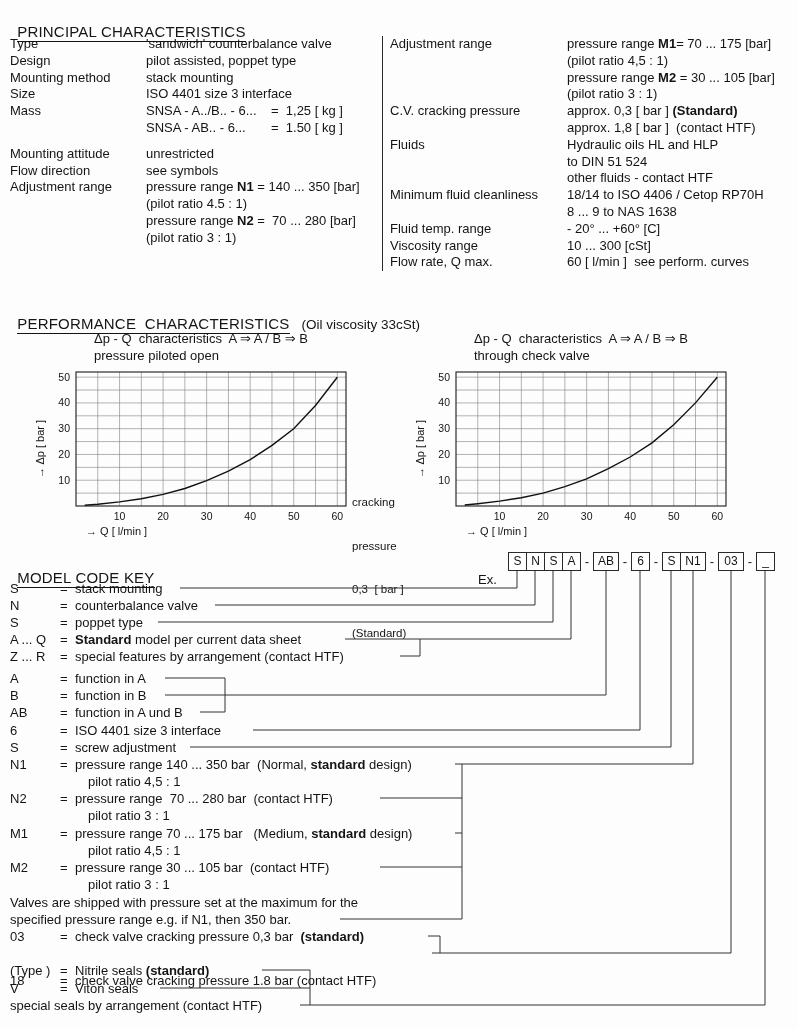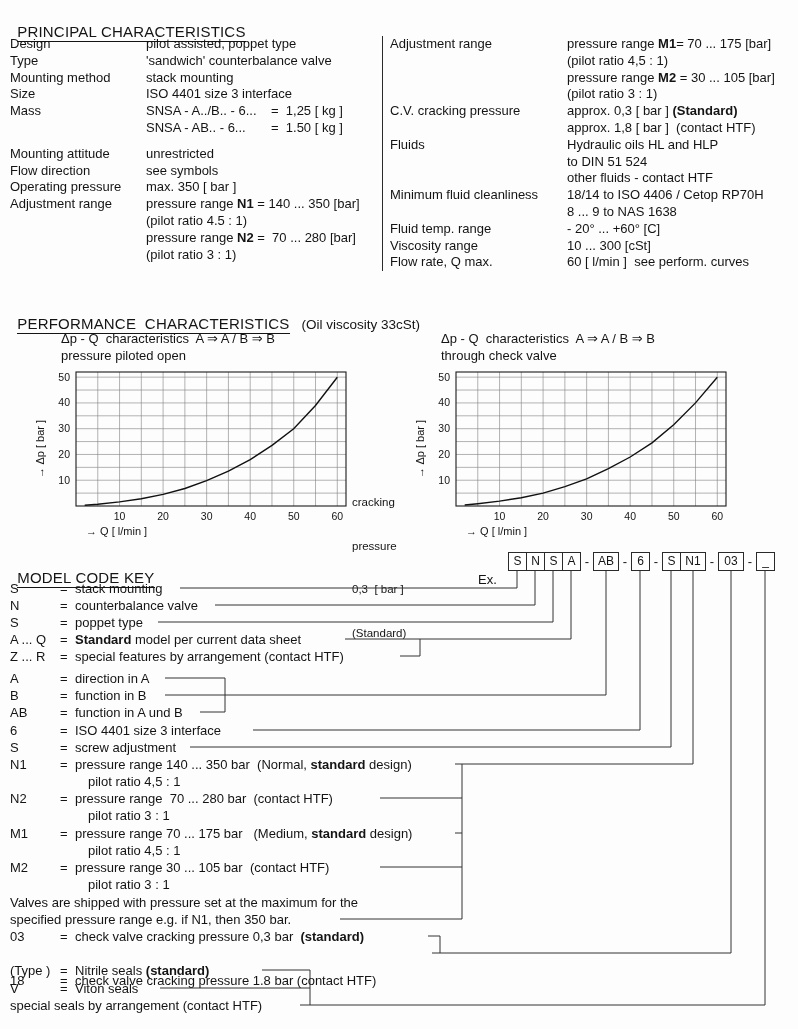--- a/index.html
+++ b/index.html
@@ -12,21 +12,21 @@
 .pc-colL{width:372px;flex:none}
 .pc-divider{width:1px;background:#2a2a2a;flex:none;margin-right:7px}
 .pc-colR{flex:1}
 .pc-row{display:flex}
 .pc-label,.pc-line{line-height:16.8px;white-space:pre}
 .pc-colL .pc-label{width:136px;flex:none}
 .pc-colR .pc-label{width:177px;flex:none}
 .pc-val{flex:1}
 .pc-gap{height:9px}
 .chart-block{position:absolute;top:331px;width:330px}
-.chart-title{margin-left:31px;line-height:16.5px;white-space:pre;font-size:13px}
+.chart-title{margin-left:64px;line-height:16.5px;white-space:pre;font-size:13px}
 .chart-block svg{display:block;margin-top:2px}
 svg text{font-family:"Liberation Sans","DejaVu Sans",sans-serif;fill:#141414}
 .crack-note{position:absolute;left:352px;top:466px;font-size:11.5px;line-height:14.5px;white-space:pre}
 .connectors{position:absolute;left:0;top:0;pointer-events:none}
 .ex-label{position:absolute;left:478px;top:572px}
 .ex-boxes{position:absolute;left:508px;top:552px;display:flex}
 .ex-box{width:19px;height:19px;border:1px solid #2a2a2a;flex:none;text-align:center;line-height:17px;font-size:12px;background:#fff}
 .ex-box.w{width:26px}
 .ex-box.j{margin-left:-1px}
 .ex-dash{width:12px;flex:none;text-align:center;line-height:19px}
@@ -38,29 +38,29 @@
 </head>
 <body>
 
 <div class="sec-head" style="top:8px">
   <span class="sec-title">PRINCIPAL CHARACTERISTICS</span>
 </div>
 
 <div class="pc-table">
   <div class="pc-colL">
     <div class="pc-row">
+        <div class="pc-label">Type</div>
+        <div class="pc-val">
+          <div class="pc-line"><span>'sandwich' counterbalance valve</span></div>
+        </div>
+      </div>
+    <div class="pc-row">
         <div class="pc-label">Design</div>
         <div class="pc-val">
           <div class="pc-line"><span>pilot assisted, poppet type</span></div>
-        </div>
-      </div>
-    <div class="pc-row">
-        <div class="pc-label">Type</div>
-        <div class="pc-val">
-          <div class="pc-line"><span>'sandwich' counterbalance valve</span></div>
         </div>
       </div>
     <div class="pc-row">
         <div class="pc-label">Mounting method</div>
         <div class="pc-val">
           <div class="pc-line"><span>stack mounting</span></div>
         </div>
       </div>
     <div class="pc-row">
         <div class="pc-label">Size</div>
@@ -79,26 +79,20 @@
     <div class="pc-row">
         <div class="pc-label">Mounting attitude</div>
         <div class="pc-val">
           <div class="pc-line"><span>unrestricted</span></div>
         </div>
       </div>
     <div class="pc-row">
         <div class="pc-label">Flow direction</div>
         <div class="pc-val">
           <div class="pc-line"><span>see symbols</span></div>
-        </div>
-      </div>
-    <div class="pc-row">
-        <div class="pc-label">Operating pressure</div>
-        <div class="pc-val">
-          <div class="pc-line"><span>max. 350 [ bar ]</span></div>
         </div>
       </div>
     <div class="pc-row">
         <div class="pc-label">Adjustment range</div>
         <div class="pc-val">
       <div class="pc-line"><span>pressure range </span><span style="font-weight: bold;">N1</span><span> = 140 ... 350 [bar]</span></div>
       <div class="pc-line"><span>(pilot ratio 4.5 : 1)</span></div>
       <div class="pc-line"><span>pressure range </span><span style="font-weight: bold;">N2</span><span> =  70 ... 280 [bar]</span></div>
       <div class="pc-line"><span>(pilot ratio 3 : 1)</span></div>
     </div>
@@ -298,21 +292,21 @@
     M432,953 H731 V571
     M262,970 H310 M160,988 H310 M300,1005 H310 M310,970 V1005
     M310,1005 H765 V571"></path>
 </svg>
 
 <div class="mc-row" style="top:580px"><span class="mc-code">S</span><span class="mc-eq">=</span><span class="mc-text"><span>stack mounting</span></span></div>
 <div class="mc-row" style="top:597px"><span class="mc-code">N</span><span class="mc-eq">=</span><span class="mc-text"><span>counterbalance valve</span></span></div>
 <div class="mc-row" style="top:614px"><span class="mc-code">S</span><span class="mc-eq">=</span><span class="mc-text"><span>poppet type</span></span></div>
 <div class="mc-row" style="top:631px"><span class="mc-code">A ... Q</span><span class="mc-eq">=</span><span class="mc-text"><span style="font-weight: bold;">Standard</span><span> model per current data sheet</span></span></div>
 <div class="mc-row" style="top:648px"><span class="mc-code">Z ... R</span><span class="mc-eq">=</span><span class="mc-text"><span>special features by arrangement (contact HTF)</span></span></div>
-<div class="mc-row" style="top:670px"><span class="mc-code">A</span><span class="mc-eq">=</span><span class="mc-text"><span>direction in A</span></span></div>
+<div class="mc-row" style="top:670px"><span class="mc-code">A</span><span class="mc-eq">=</span><span class="mc-text"><span>function in A</span></span></div>
 <div class="mc-row" style="top:687px"><span class="mc-code">B</span><span class="mc-eq">=</span><span class="mc-text"><span>function in B</span></span></div>
 <div class="mc-row" style="top:704px"><span class="mc-code">AB</span><span class="mc-eq">=</span><span class="mc-text"><span>function in A und B</span></span></div>
 <div class="mc-row" style="top:722px"><span class="mc-code">6</span><span class="mc-eq">=</span><span class="mc-text"><span>ISO 4401 size 3 interface</span></span></div>
 <div class="mc-row" style="top:739px"><span class="mc-code">S</span><span class="mc-eq">=</span><span class="mc-text"><span>screw adjustment</span></span></div>
 <div class="mc-row" style="top:756px"><span class="mc-code">N1</span><span class="mc-eq">=</span><span class="mc-text"><span>pressure range 140 ... 350 bar  (Normal, </span><span style="font-weight: bold;">standard</span><span> design)</span></span></div>
 <div class="mc-row" style="top:773px"><span class="mc-code"></span><span class="mc-eq"></span><span class="mc-text ind"><span>pilot ratio 4,5 : 1</span></span></div>
 <div class="mc-row" style="top:790px"><span class="mc-code">N2</span><span class="mc-eq">=</span><span class="mc-text"><span>pressure range  70 ... 280 bar  (contact HTF)</span></span></div>
 <div class="mc-row" style="top:807px"><span class="mc-code"></span><span class="mc-eq"></span><span class="mc-text ind"><span>pilot ratio 3 : 1</span></span></div>
 <div class="mc-row" style="top:825px"><span class="mc-code">M1</span><span class="mc-eq">=</span><span class="mc-text"><span>pressure range 70 ... 175 bar   (Medium, </span><span style="font-weight: bold;">standard</span><span> design)</span></span></div>
 <div class="mc-row" style="top:842px"><span class="mc-code"></span><span class="mc-eq"></span><span class="mc-text ind"><span>pilot ratio 4,5 : 1</span></span></div>

